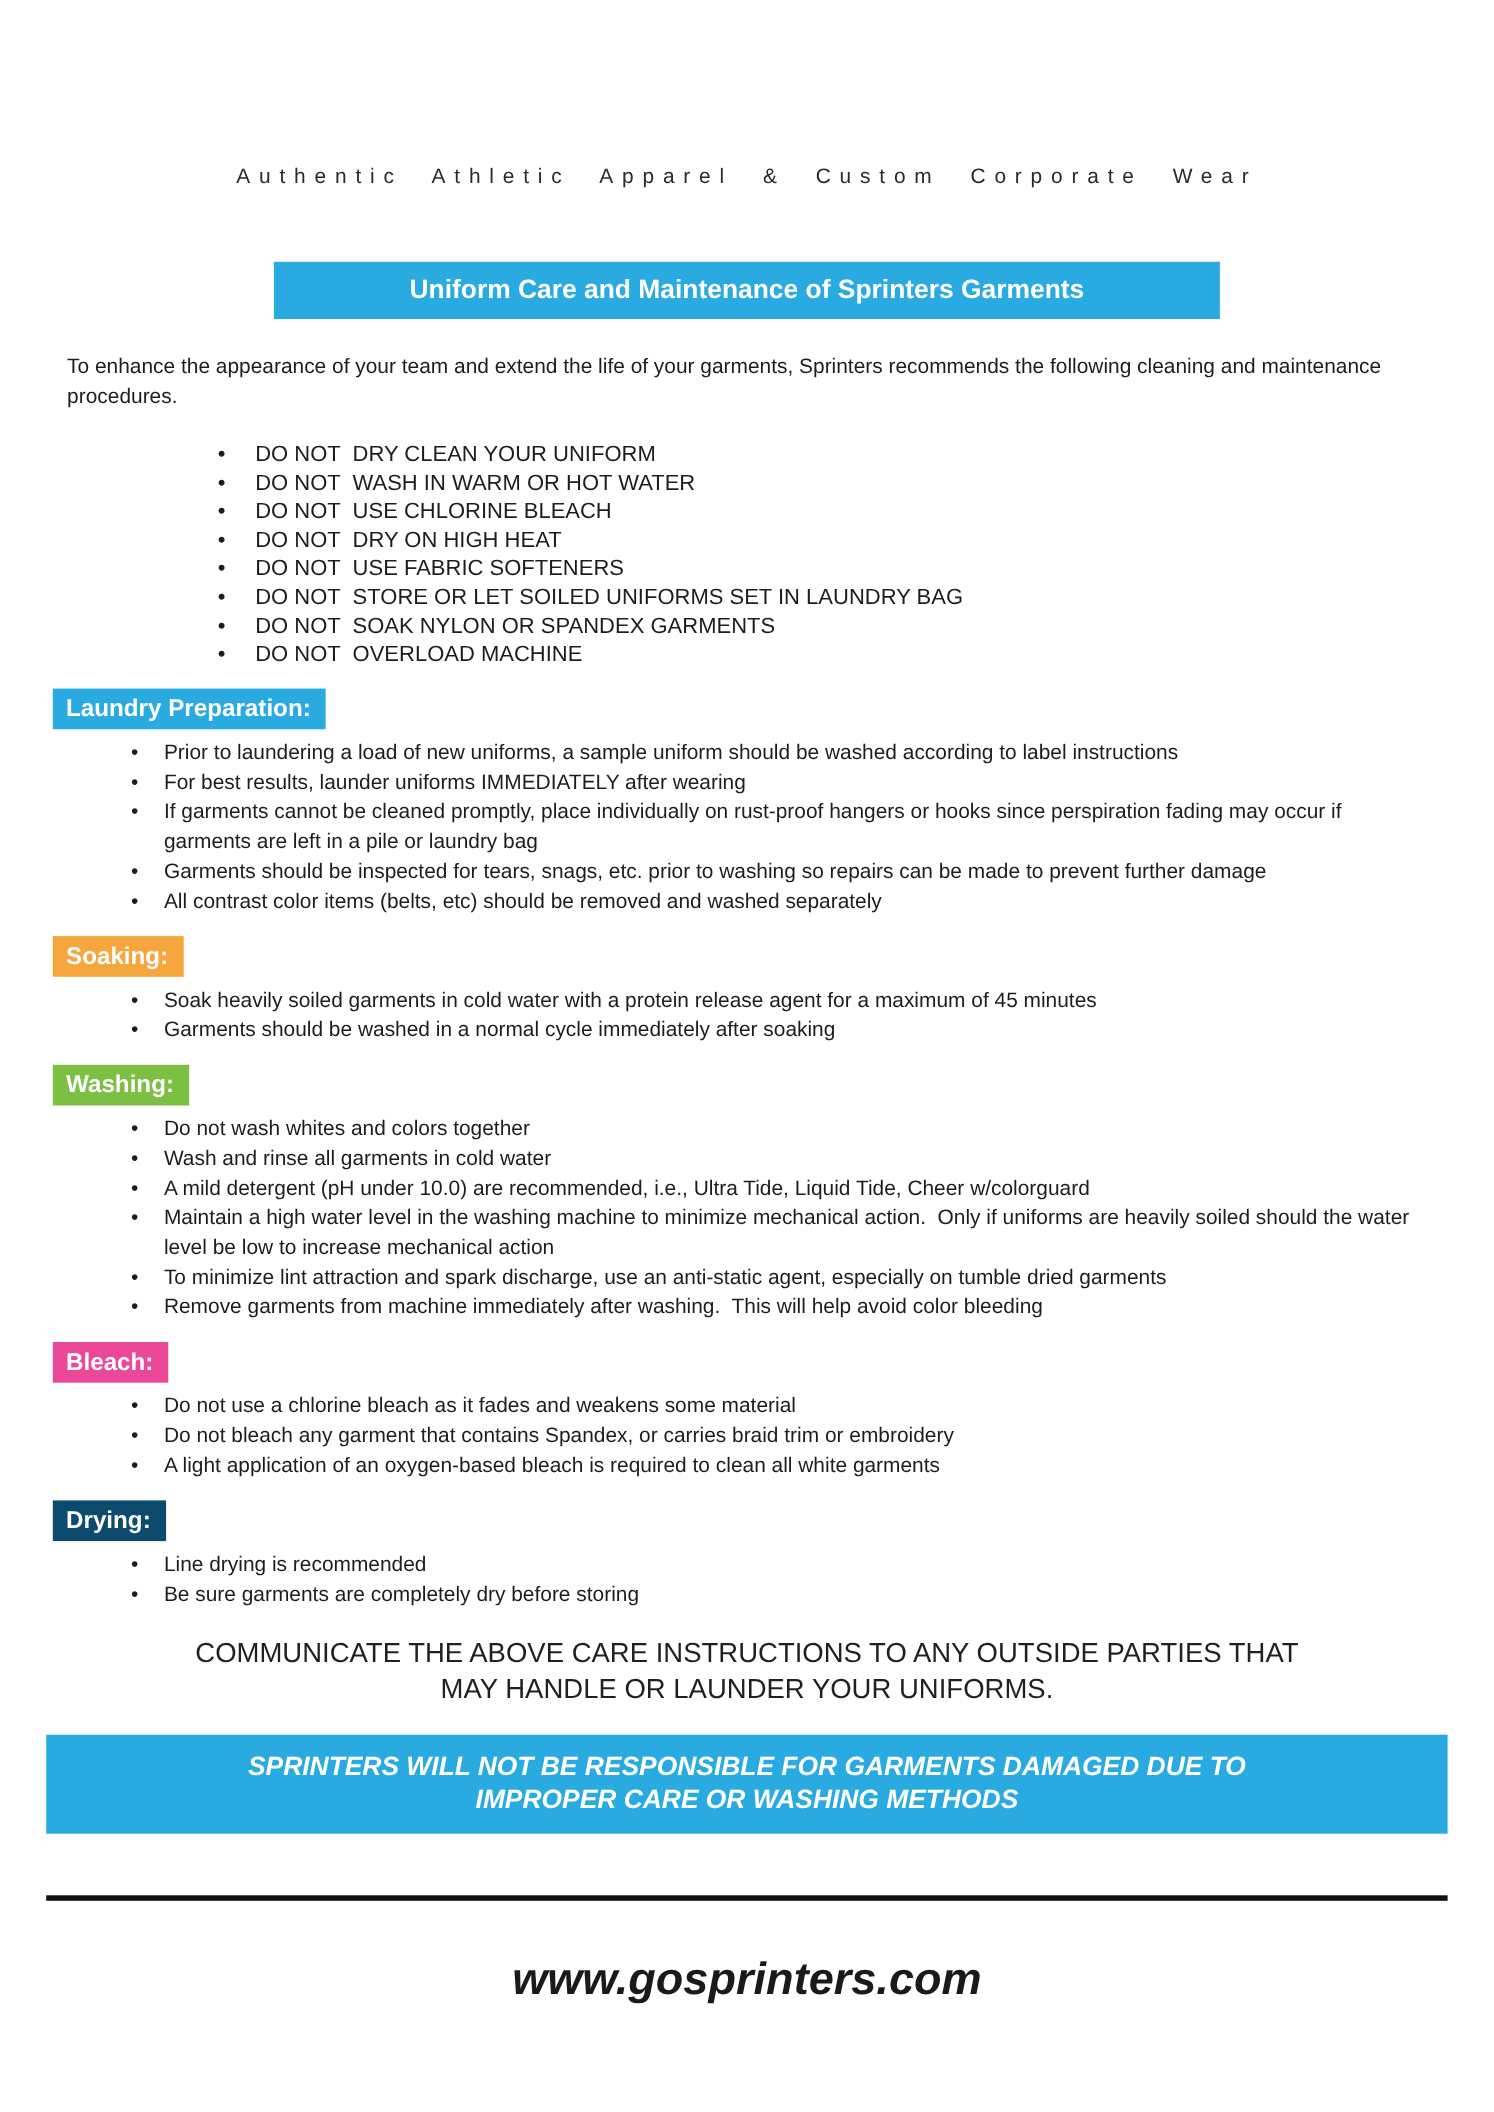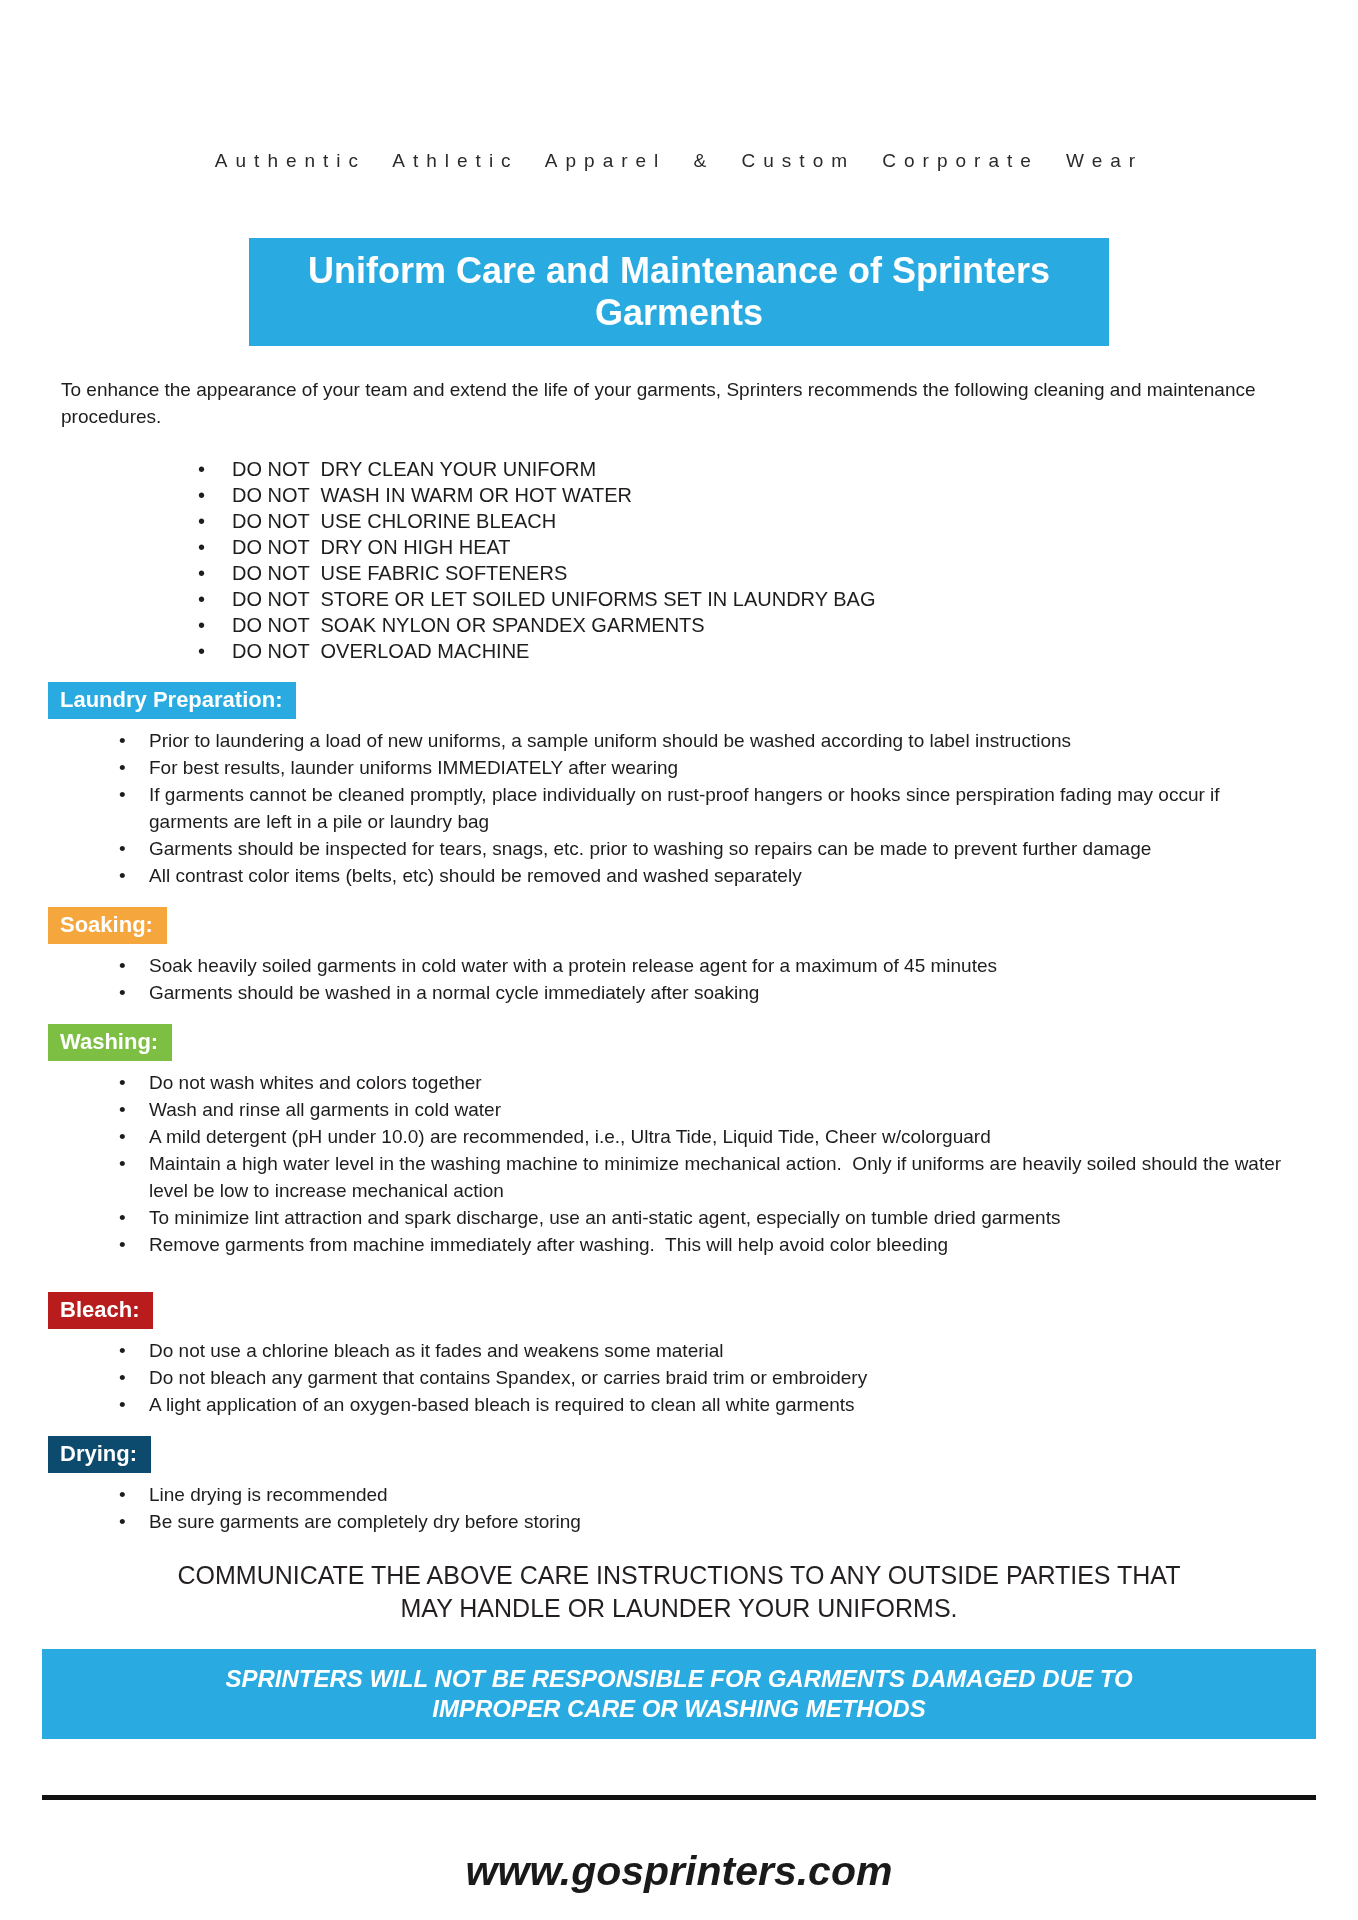--- a/index.html
+++ b/index.html
@@ -10,21 +10,21 @@
     position:relative; overflow:hidden;
   }
   .tagline {
     padding-top:150px; text-align:center;
     font-size:19px; letter-spacing:8px; word-spacing:14px;
     color:#2a2a2a;
   }
   .banner {
     width:860px; margin:66px auto 0 auto; padding:12px 10px;
     background:#29ABE2; color:#ffffff; text-align:center;
-    font-size:36px; font-weight:bold;
+    font-size:24px; font-weight:bold;
   }
   .intro {
     margin:30px 70px 0 61px;
     font-size:19px; line-height:27px;
   }
   ul { list-style:none; }
   li { white-space:pre-wrap; }
   .donot-list {
     margin:26px 70px 0 198px;
     font-size:20px; line-height:26px;
@@ -117,21 +117,21 @@
           <li>Do not wash whites and colors together</li>
           <li>Wash and rinse all garments in cold water</li>
           <li>A mild detergent (pH under 10.0) are recommended, i.e., Ultra Tide, Liquid Tide, Cheer w/colorguard</li>
           <li>Maintain a high water level in the washing machine to minimize mechanical action.  Only if uniforms are heavily soiled should the water level be low to increase mechanical action</li>
           <li>To minimize lint attraction and spark discharge, use an anti-static agent, especially on tumble dried garments</li>
           <li>Remove garments from machine immediately after washing.  This will help avoid color bleeding</li>
         </ul>
       </section>
 
       <section class="care-section">
-        <div class="sec-header" style="background-color: #b91c1c; margin-top: 16px;">Bleach:</div>
+        <div class="sec-header" style="background-color: #ec4899;">Bleach:</div>
         <ul class="bullets">
           <li>Do not use a chlorine bleach as it fades and weakens some material</li>
           <li>Do not bleach any garment that contains Spandex, or carries braid trim or embroidery</li>
           <li>A light application of an oxygen-based bleach is required to clean all white garments</li>
         </ul>
       </section>
 
       <section class="care-section">
         <div class="sec-header" style="background-color: #0c4a6e;">Drying:</div>
         <ul class="bullets">

